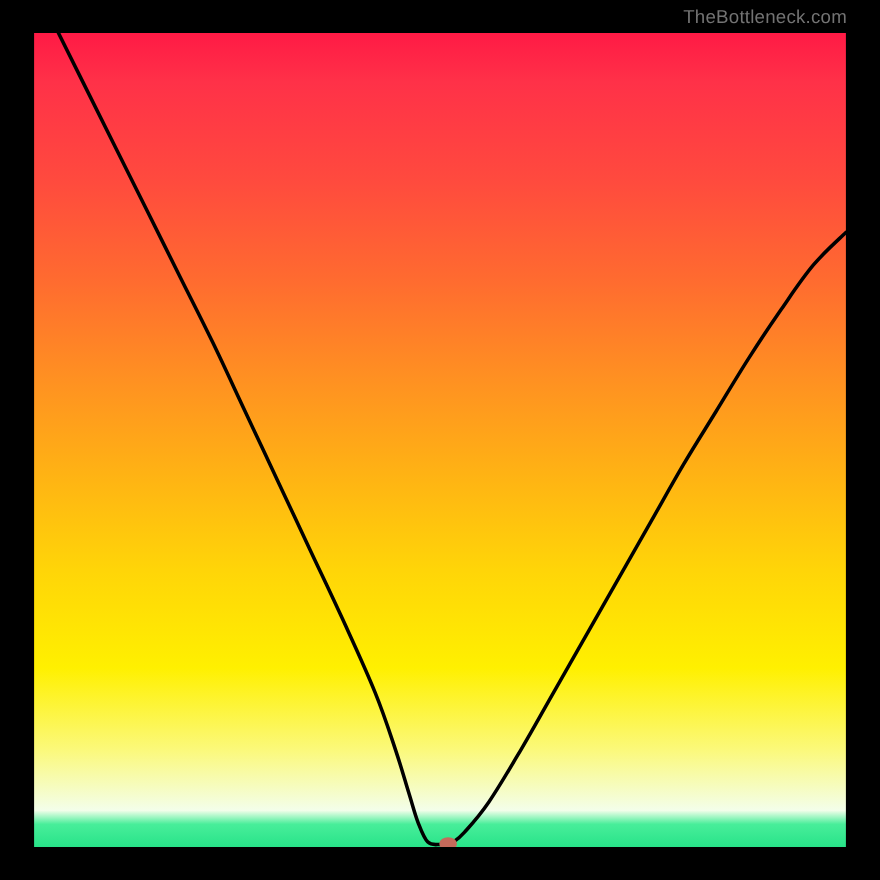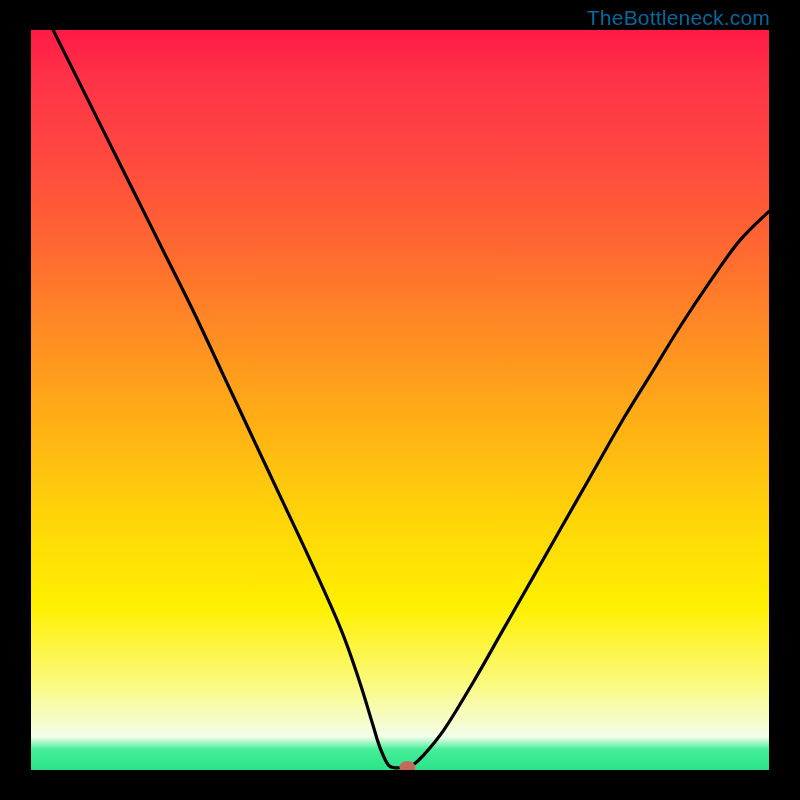--- a/index.html
+++ b/index.html
@@ -50,22 +50,22 @@
     position: absolute;
     left: 0;
     top: 0;
     width: 100%;
     height: 100%;
   }
   .watermark {
     position: absolute;
     top: 6px;
     right: 30px;
-    color: #0369a1;
-    font-size: 21px;
+    color: #737373;
+    font-size: 17px;
     font-weight: 500;
     letter-spacing: 0.2px;
     user-select: none;
   }
 </style>
 </head>
 <body>
 
 <div class="wrap">
   <div class="watermark">TheBottleneck.com</div>

